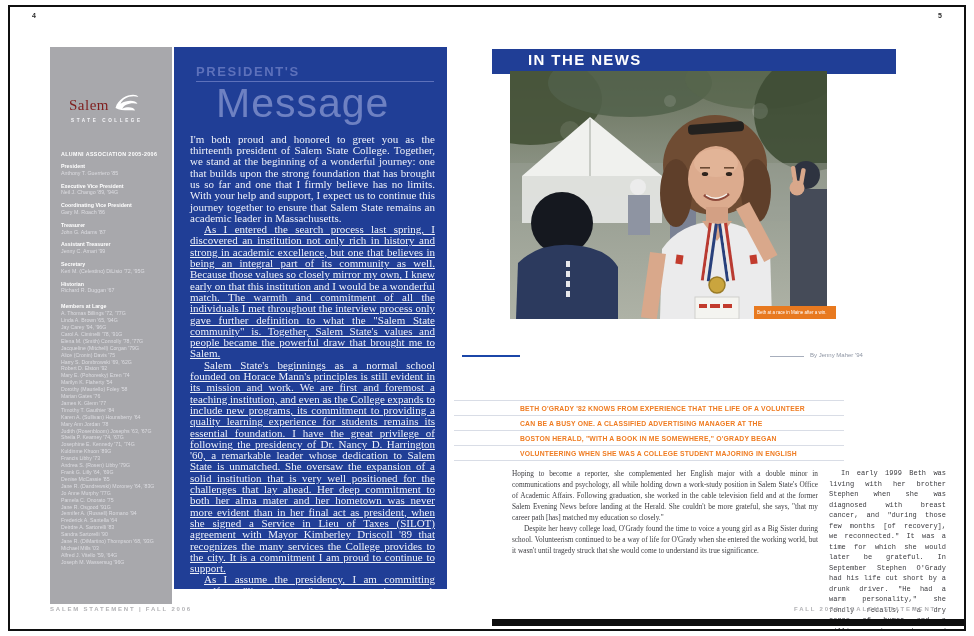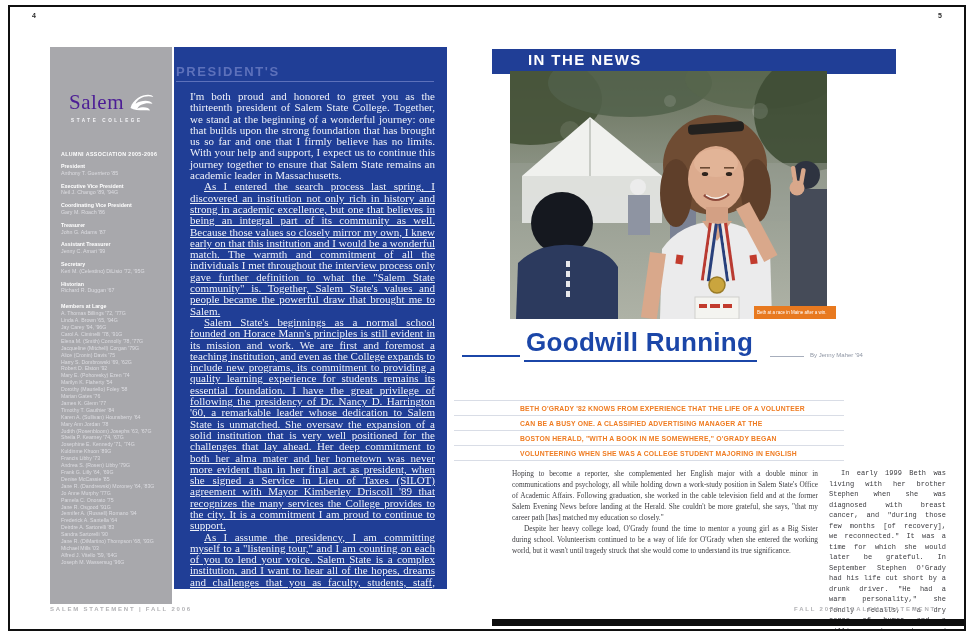--- a/index.html
+++ b/index.html
@@ -17,34 +17,34 @@
   .pagenum{font-size:7px;font-weight:bold;color:#2c2c2c;}
   .pagenum-left{left:22px;top:5px;}
   .pagenum-right{right:22px;top:5px;}
 
   
   .sidebar{
     left:40px;top:40px;width:122px;height:557px;background:#a8a8ac;color:#fff;
     box-sizing:border-box;padding:0 11px;overflow:hidden;
   }
   .logo-row{margin-top:44px;display:flex;align-items:flex-end;gap:4px;padding-left:8px;}
-  .logo-name{font-family:"Liberation Serif",serif;font-size:21px;color:#4c1d95;letter-spacing:0.5px;line-height:1;}
+  .logo-name{font-family:"Liberation Serif",serif;font-size:15px;color:#7f1d1d;letter-spacing:0.5px;line-height:1;}
   .logo-swoosh{width:27px;height:22px;flex:0 0 auto;}
   .logo-sub{margin-top:5px;padding-left:10px;font-size:4.6px;font-weight:bold;letter-spacing:2.6px;color:#f6f6f9;}
   .sb-heading{margin-top:28px;font-size:5.3px;font-weight:bold;letter-spacing:0.4px;color:#ffffff;}
   .officer{margin-top:6px;}
   .officer .role{font-size:5.3px;font-weight:bold;color:#ffffff;line-height:6.8px;}
   .officer .name{font-size:5.3px;color:#dcdce1;line-height:6.8px;}
   .members-heading{margin-top:9px;font-size:5.3px;font-weight:bold;color:#ffffff;line-height:7px;}
   .members div{font-size:5.2px;color:#dcdce1;line-height:6.9px;white-space:nowrap;}
 
   .message-panel{
     left:164px;top:40px;width:273px;height:542px;background:#203e96;box-sizing:border-box;overflow:hidden;
   }
-  .eyebrow-row{margin:15px 13px 0 2px;border-bottom:1px solid #5d71bb;padding-bottom:1px;}
+  .eyebrow-row{margin:15px 13px 0 22px;border-bottom:1px solid #5d71bb;padding-bottom:1px;}
   .eyebrow{font-size:13px;font-weight:bold;letter-spacing:1.6px;color:#5d71bb;}
   .msg-title{margin:1px 8px 0 42px;font-size:41px;font-weight:400;letter-spacing:1px;color:#6e81c2;line-height:1.02;}
   .msg-body{margin:9px 12px 0 16px;font-family:"Liberation Serif",serif;font-size:11px;line-height:11.3px;color:#eef1f9;text-align:justify;}
   .msg-body p{margin:0;}
   .msg-body p + p{text-indent:14px;text-decoration:underline;}
   .signature{margin:14px 0 0 16px;font-family:"Liberation Serif",serif;font-size:8px;color:#eef1f9;}
 
   .footer{font-size:6px;font-weight:bold;letter-spacing:1.8px;color:#b2b2b5;}
   .footer-left{left:40px;top:599px;}
   .footer-right{right:28px;top:599px;}
@@ -177,20 +177,21 @@
         <div>Michael Mills '03</div>
         <div>Alfred J. Vitello '59, '64G</div>
         <div>Joseph M. Wassersug '96G</div>
       </div>
   </div>
 
   <div class="abs message-panel">
     <div class="eyebrow-row">
       <span class="eyebrow">PRESIDENT'S</span>
     </div>
+    <div class="msg-title">Message</div>
     <div class="msg-body">
         <p>I'm both proud and honored to greet you as the thirteenth president of Salem State College. Together, we stand at the beginning of a wonderful journey: one that builds upon the strong foundation that has brought us so far and one that I firmly believe has no limits. With your help and support, I expect us to continue this journey together to ensure that Salem State remains an academic leader in Massachusetts.</p>
         <p>As I entered the search process last spring, I discovered an institution not only rich in history and strong in academic excellence, but one that believes in being an integral part of its community as well. Because those values so closely mirror my own, I knew early on that this institution and I would be a wonderful match. The warmth and commitment of all the individuals I met throughout the interview process only gave further definition to what the "Salem State community" is. Together, Salem State's values and people became the powerful draw that brought me to Salem.</p>
         <p>Salem State's beginnings as a normal school founded on Horace Mann's principles is still evident in its mission and work. We are first and foremost a teaching institution, and even as the College expands to include new programs, its commitment to providing a quality learning experience for students remains its essential foundation. I have the great privilege of following the presidency of Dr. Nancy D. Harrington '60, a remarkable leader whose dedication to Salem State is unmatched. She oversaw the expansion of a solid institution that is very well positioned for the challenges that lay ahead. Her deep commitment to both her alma mater and her hometown was never more evident than in her final act as president, when she signed a Service in Lieu of Taxes (SILOT) agreement with Mayor Kimberley Driscoll '89 that recognizes the many services the College provides to the city. It is a commitment I am proud to continue to support.</p>
         <p>As I assume the presidency, I am committing myself to a "listening tour," and I am counting on each of you to lend your voice. Salem State is a complex institution, and I want to hear all of the hopes, dreams and challenges that you as faculty, students, staff, alumni and community members have. Together, we will work to turn hopes and dreams into reality, and address the challenges that lay before us.</p>
       </div>
     <div class="signature">Running Maguire Meservey, Ph.D.</div>
   </div>
 
   <div class="abs footer footer-left">SALEM STATEMENT | FALL 2006</div>
@@ -277,40 +278,39 @@
 
       <circle cx="60" cy="60" r="10" fill="#ffffff" opacity="0.10"></circle>
       <circle cx="250" cy="40" r="8" fill="#ffffff" opacity="0.12"></circle>
       <circle cx="160" cy="30" r="6" fill="#ffffff" opacity="0.12"></circle>
     </svg>
   </div>
   <div class="abs photo-caption">Beth at a race in Maine after a win.</div>
 
   <div class="abs headline-block">
     <div class="lead-rule"></div>
-    <h1 class="headline">Goodwill Running</h1>
     <div class="byline-rule"></div>
     <div class="byline">By Jenny Maher '94</div>
   </div>
 
 
   <div class="abs pullquote">
       <div class="pq-line">BETH O'GRADY '82 KNOWS FROM EXPERIENCE THAT THE LIFE OF A VOLUNTEER</div>
       <div class="pq-line">CAN BE A BUSY ONE. A CLASSIFIED ADVERTISING MANAGER AT THE</div>
       <div class="pq-line">BOSTON HERALD, "WITH A BOOK IN ME SOMEWHERE," O'GRADY BEGAN</div>
       <div class="pq-line">VOLUNTEERING WHEN SHE WAS A COLLEGE STUDENT MAJORING IN ENGLISH</div>
     </div>
   <div class="abs pullquote" style="top:453px;">
       <div class="pq-end"></div>
     </div>
 
   <div class="abs article">
     <div class="col-main">
         <p>Hoping to become a reporter, she complemented her English major with a double minor in communications and psychology, all while holding down a work-study position in Salem State's Office of Academic Affairs. Following graduation, she worked in the cable television field and at the former Salem Evening News before landing at the Herald. She couldn't be more grateful, she says, "that my career path [has] matched my education so closely."</p>
-        <p>Despite her heavy college load, O'Grady found the time to mentor a young girl as a Big Sister during school. Volunteerism continued to be a way of life for O'Grady when she entered the working world, but it wasn't until tragedy struck that she would come to understand its true significance.</p>
+        <p>Despite her heavy college load, O'Grady found the time to voice a young girl as a Big Sister during school. Volunteerism continued to be a way of life for O'Grady when she entered the working world, but it wasn't until tragedy struck that she would come to understand its true significance.</p>
       </div>
     <div class="col-side">
         <p>In early 1999 Beth was living with her brother Stephen when she was diagnosed with breast cancer, and "during those few months [of recovery], we reconnected." It was a time for which she would later be grateful. In September Stephen O'Grady had his life cut short by a drunk driver. "He had a warm personality," she fondly recalls, "a dry sense of humor and a willingness to go above and beyond to lend a hand to</p>
       </div>
   </div>
 
   <div class="abs footer footer-right">FALL 2006 | SALEM STATEMENT</div>
   <div class="abs bottom-bar"></div>
 
 </div>

